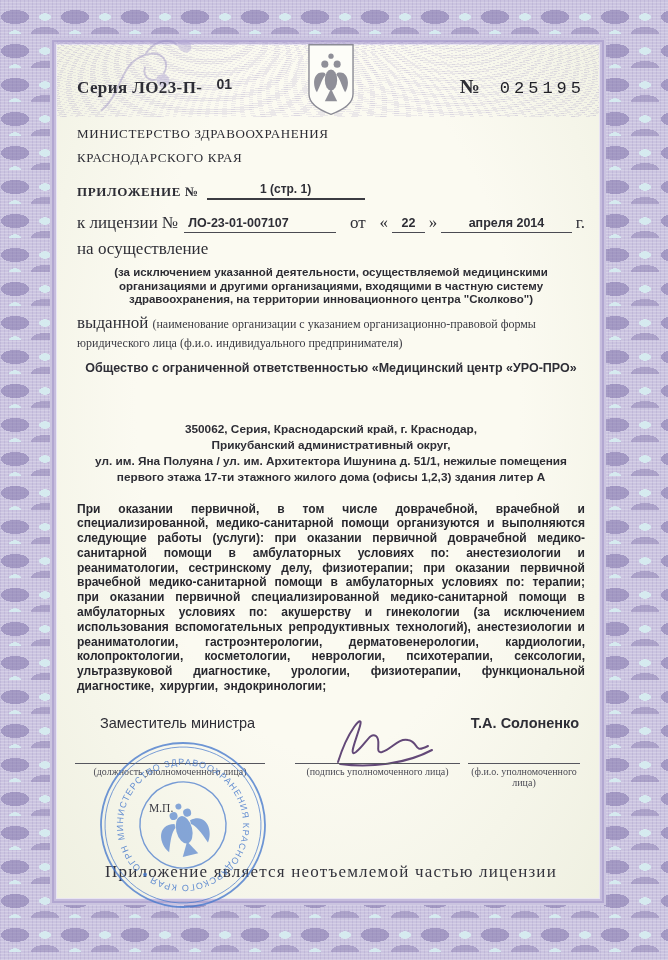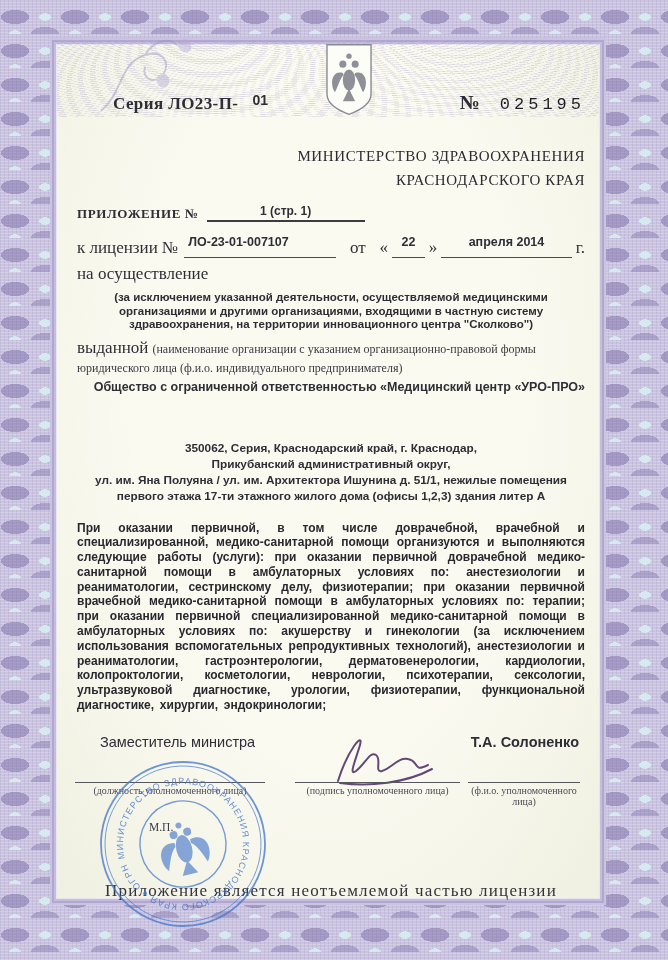--- a/index.html
+++ b/index.html
@@ -28,55 +28,55 @@
   .top-decor{
     position:absolute;top:-4px;left:0;right:0;height:76px;pointer-events:none;
     background-image:
       repeating-radial-gradient(ellipse 340px 70px at 28% -26px, rgba(148,136,190,.18) 0 2px, rgba(0,0,0,0) 2px 9px),
       repeating-radial-gradient(ellipse 360px 80px at 74% -30px, rgba(148,136,190,.14) 0 2px, rgba(0,0,0,0) 2px 8px);
   }
   .content{position:absolute;inset:0;padding:0 14px 0 20px;color:#2e2e36;}
   .floral{position:absolute;left:36px;top:-12px;opacity:.45;}
 
   
-  .serial-row{position:relative;padding-top:46px;display:flex;align-items:baseline;margin-left:36px;}
+  .serial-row{position:relative;padding-top:30px;display:flex;align-items:baseline;}
   .series-label{font-size:17px;letter-spacing:.4px;font-weight:600;}
   .series-val{font-family:"Liberation Sans",sans-serif;font-weight:700;font-size:14px;margin-left:14px;position:relative;top:-4px;}
   .num-group{margin-left:auto;display:flex;align-items:baseline;}
   .num-sign{font-size:20px;font-weight:700;}
   .num-val{font-family:"Liberation Mono",monospace;font-size:17px;letter-spacing:4px;margin-left:20px;color:#1f1f26;}
   .coat{position:absolute;left:50%;transform:translateX(-50%);top:-2px;}
 
-  .title{margin-top:30px;text-align:right;font-size:15px;line-height:24px;letter-spacing:.6px;color:#2b2b33;}
+  .title{margin-top:24px;text-align:left;font-size:13px;line-height:24px;letter-spacing:.6px;color:#2b2b33;}
 
   .appendix-row{margin-top:12px;display:flex;align-items:flex-end;}
   .appendix-label{font-weight:700;font-size:13px;letter-spacing:.6px;}
   .appendix-line{width:158px;border-bottom:2px solid #3b3b42;text-align:center;
     font-family:"Liberation Sans",sans-serif;font-weight:700;font-size:12px;padding-bottom:2px;margin-left:8px;}
 
   .license-row{margin-top:13px;display:flex;align-items:flex-end;font-size:17px;white-space:nowrap;}
   .fill{border-bottom:1.5px solid #4a4a52;font-family:"Liberation Sans",sans-serif;font-weight:700;font-size:12.5px;
-    text-align:center;padding-bottom:8px;}
+    text-align:center;padding-bottom:2px;}
   .fill-license{width:172px;text-align:left;padding-left:4px;margin-left:6px;}
   .fill-day{width:38px;margin:0 4px;}
   .fill-month{width:152px;margin:0 4px;}
   .lic-word{margin-left:14px;}
 
   .activity-row{margin-top:6px;position:relative;height:24px;}
   .activity-intro{position:absolute;left:0;top:0;font-size:17px;}
   .activity-title{position:absolute;left:0;right:0;top:7px;text-align:center;
     font-family:"Liberation Sans",sans-serif;font-weight:700;font-size:13.5px;}
   .activity-note{margin:3px auto 0;width:452px;text-align:center;
     font-family:"Liberation Sans",sans-serif;font-weight:600;font-size:11.5px;line-height:13.5px;color:#2d2d34;}
 
   .issued{margin-top:7px;line-height:17px;}
   .issued-word{font-size:17px;}
   .issued-note{font-size:12px;color:#3a3a42;}
 
-  .org{margin-top:3px;text-align:right;font-family:"Liberation Sans",sans-serif;font-weight:700;font-size:12.5px;}
+  .org{margin-top:9px;text-align:center;font-family:"Liberation Sans",sans-serif;font-weight:700;font-size:12.5px;}
 
   .address{margin-top:46px;text-align:center;font-family:"Liberation Sans",sans-serif;
     font-weight:700;font-size:11.8px;line-height:16px;}
   .address div{white-space:nowrap;}
 
   .works{margin-top:17px;text-align:justify;font-family:"Liberation Sans",sans-serif;font-weight:700;
     font-size:12px;line-height:14.8px;word-spacing:2.5px;color:#28282f;}
 
   .sign-block{position:relative;margin-top:12px;height:92px;}
   .signer-position{position:absolute;left:23px;top:9px;font-family:"Liberation Sans",sans-serif;font-weight:400;font-size:14.5px;}

